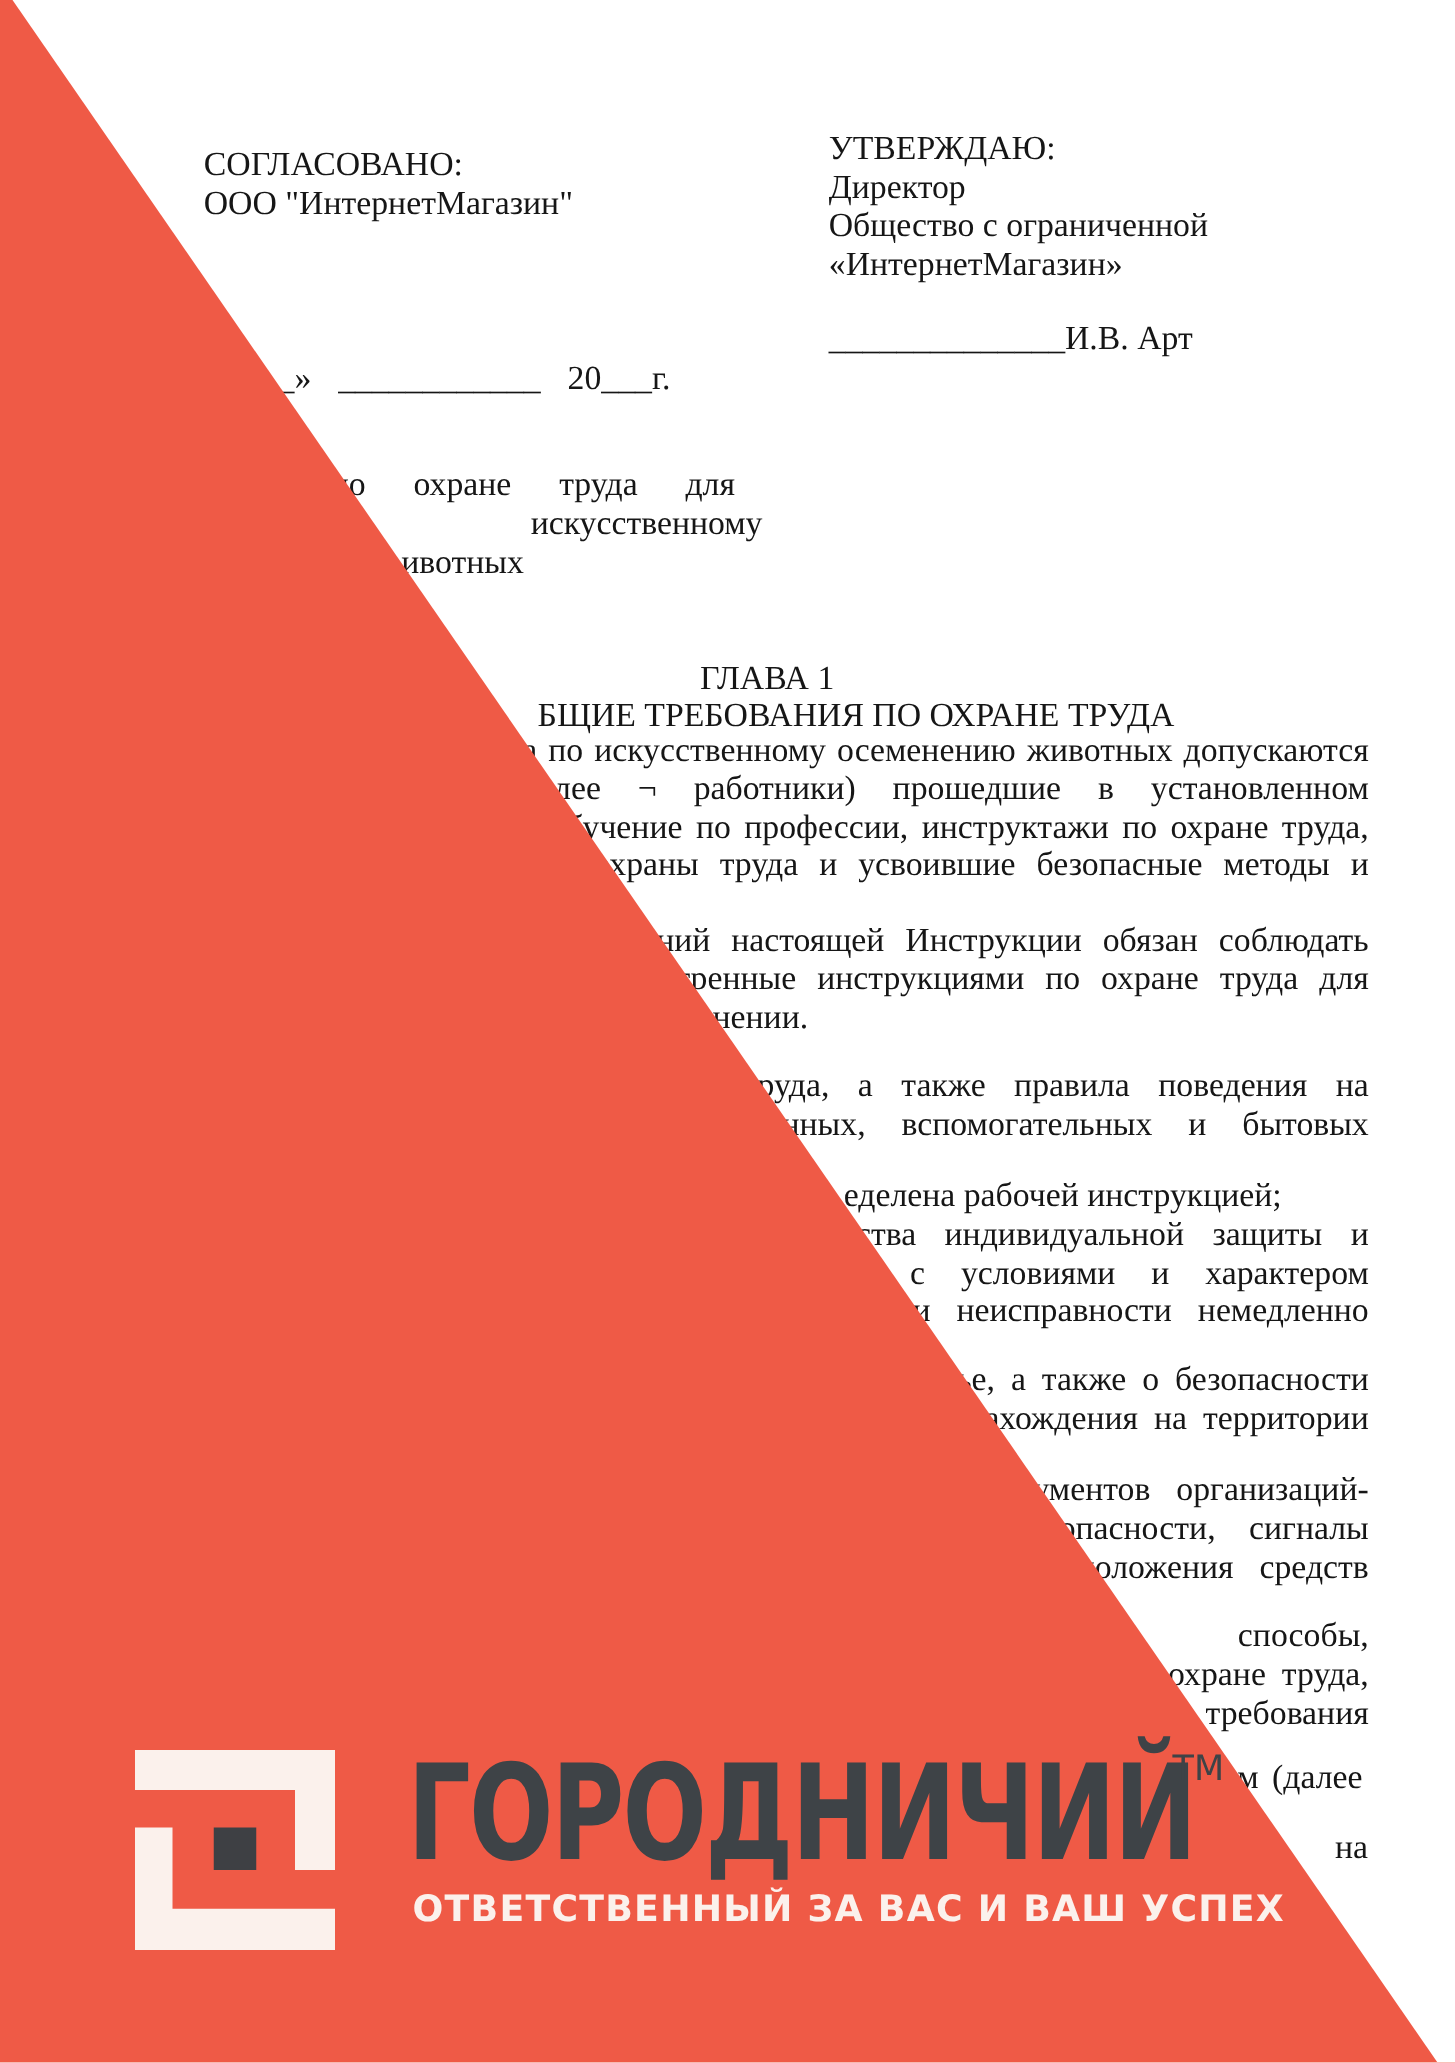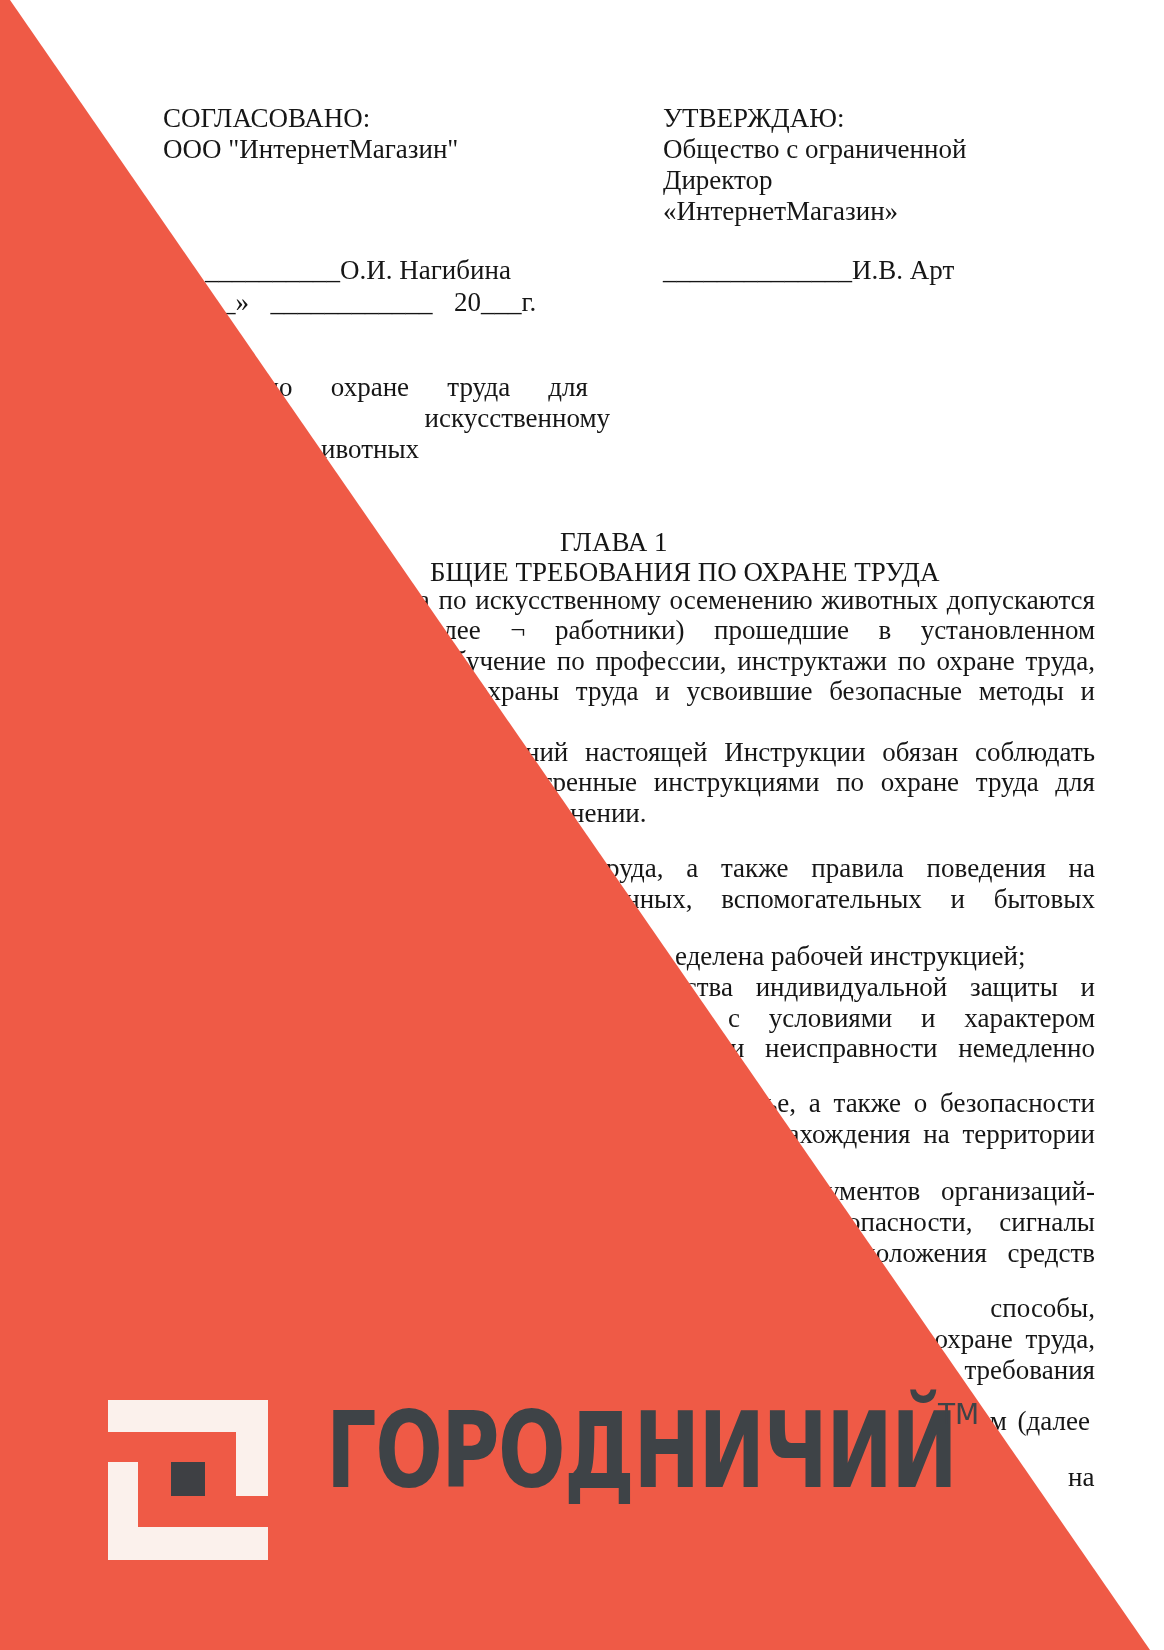--- a/index.html
+++ b/index.html
@@ -34,31 +34,30 @@
             font-family:"DejaVu Sans","Liberation Sans",sans-serif;
             font-weight:700;font-size:29px;letter-spacing:1px;color:var(--logo-light);white-space:pre;}
 </style>
 </head>
 <body>
 
 <div class="page">
 
   <div class="doc-layer">
 
-    <div class="block" style="left:163px;top:103px;">
+    <div class="block" style="left:163px;top:116px;">
       <div>СОГЛАСОВАНО:</div>
       <div>ООО "ИнтернетМагазин"</div>
     </div>
-    <div class="doc-line" style="left:205px;top:255px;">__________О.И. Нагибина</div>
     <div class="doc-line" style="left:222px;top:287px;word-spacing:4px;">_»  ____________  20___г.</div>
 
     <div class="block" style="left:663px;top:103px;">
       <div>УТВЕРЖДАЮ:</div>
+      <div>Директор</div>
       <div>Общество с ограниченной</div>
-      <div>Директор</div>
       <div>«ИнтернетМагазин»</div>
     </div>
     <div class="doc-line" style="left:663px;top:255px;">______________И.В. Арт</div>
 
     <div id="title-fragments">
         <div class="doc-line" style="top: 372px; right: 576px; word-spacing: 6px;">я   по   охране   труда   для</div>
         <div class="doc-line" style="top: 403px; right: 554px; word-spacing: 14px;">по        искусственному</div>
         <div class="doc-line" style="top: 434px; left: 321px;">ивотных</div>
       </div>
 
@@ -97,15 +96,16 @@
   <div class="brand">
     <svg class="brand-icon" viewBox="0 0 160 160">
       <rect x="0" y="0" width="160" height="32" fill="#FBF1EC"></rect>
       <rect x="128" y="0" width="32" height="96" fill="#FBF1EC"></rect>
       <rect x="0" y="62" width="30" height="98" fill="#FBF1EC"></rect>
       <rect x="0" y="127" width="160" height="33" fill="#FBF1EC"></rect>
       <rect x="63" y="62" width="34" height="34" fill="#3E4044"></rect>
     </svg>
     <div class="brand-name">ГОРОДНИЧИЙ</div>
     <div class="brand-tm">ТМ</div>
+    <div class="brand-tagline">ОТВЕТСТВЕННЫЙ ЗА ВАС И ВАШ УСПЕХ</div>
   </div>
 
 </div>
 
 </body></html>

